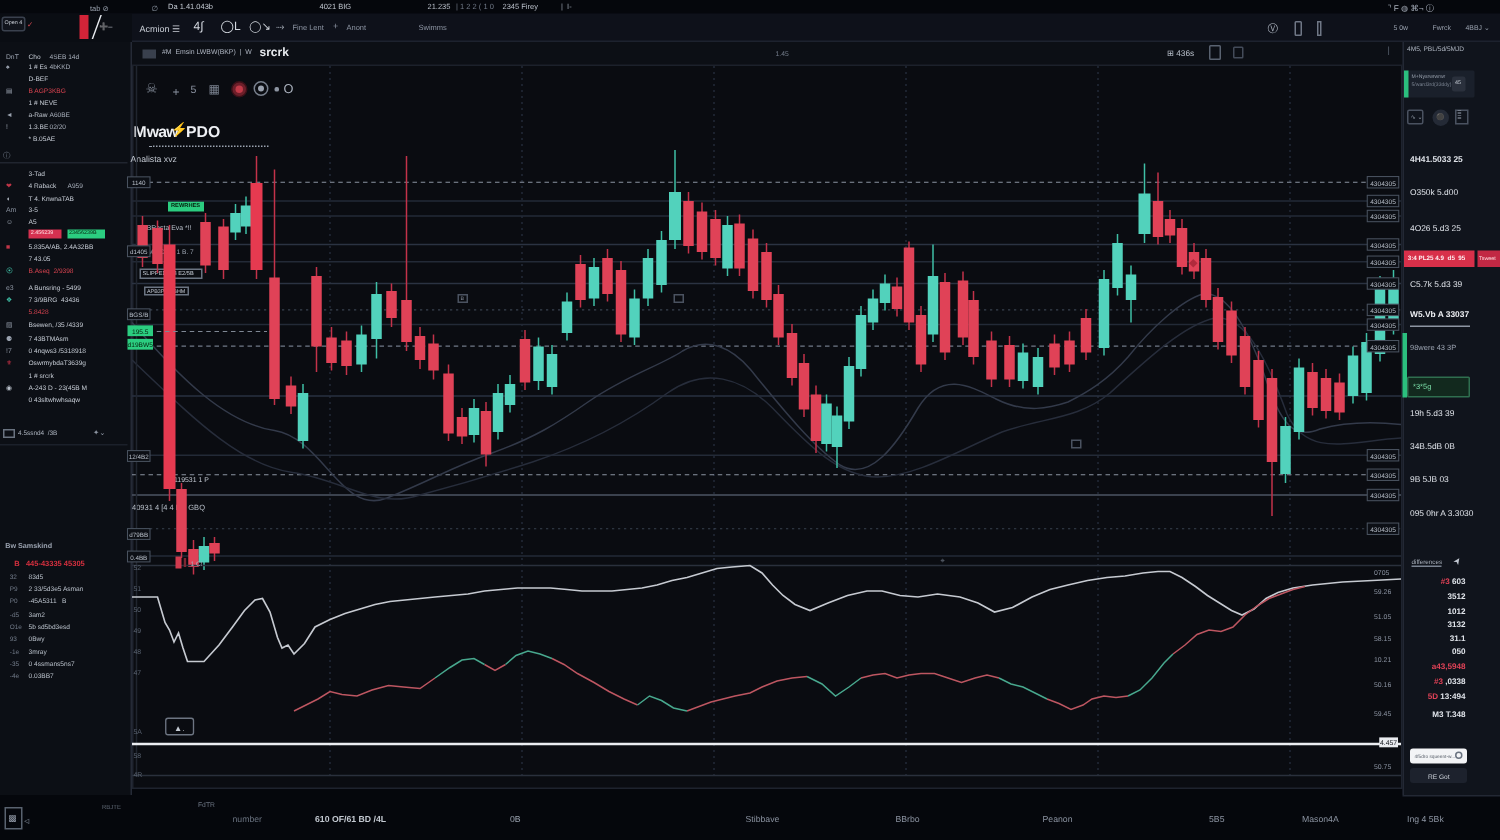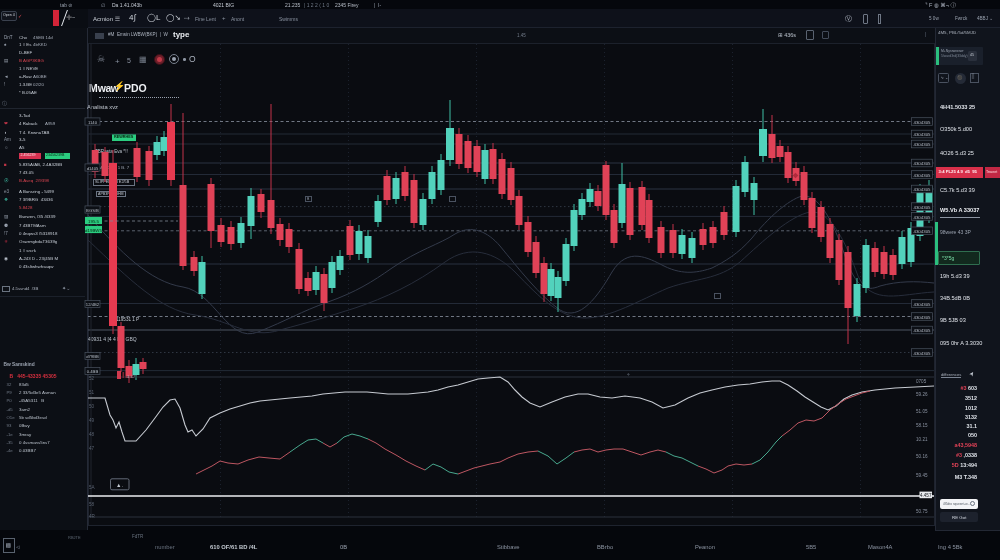--- a/index.html
+++ b/index.html
@@ -36,21 +36,21 @@
 <div style="position:absolute;left:231px;top:15.5px;font-size:5px;color:#8b93a1;font-weight:normal;letter-spacing:0px;white-space:nowrap;">Anont</div>
 <div style="position:absolute;left:279px;top:15.5px;font-size:5px;color:#8b93a1;font-weight:normal;letter-spacing:0px;white-space:nowrap;">Swimms</div>
 <div style="position:absolute;left:845px;top:13.5px;font-size:7px;color:#aeb5c0;font-weight:normal;letter-spacing:0px;white-space:nowrap;">Ⓥ</div>
 <div class="abs" style="left:863px;top:14px;width:5px;height:10px;border:1px solid #6f7785;border-radius:1px"></div>
 <div class="abs" style="left:878px;top:14px;width:3px;height:10px;border:1px solid #6f7785"></div>
 <div style="position:absolute;left:929px;top:15.5px;font-size:4.6px;color:#98a0ad;font-weight:normal;letter-spacing:0px;white-space:nowrap;">5 0w</div>
 <div style="position:absolute;left:955px;top:15.5px;font-size:4.6px;color:#98a0ad;font-weight:normal;letter-spacing:0px;white-space:nowrap;">Fwrck</div>
 <div style="position:absolute;left:977px;top:15.5px;font-size:4.6px;color:#98a0ad;font-weight:normal;letter-spacing:0px;white-space:nowrap;">4BBJ ⌄</div>
 <div class="abs" style="left:95px;top:32.5px;width:9px;height:6px;background:#39404d"></div>
 <div style="position:absolute;left:108px;top:32px;font-size:4.6px;color:#aeb5c1;font-weight:normal;letter-spacing:0px;white-space:nowrap;">#M&nbsp; Emsin LWBW(BKP) &nbsp;|&nbsp; W</div>
-<div style="position:absolute;left:173px;top:29.5px;font-size:8px;color:#e8ebef;font-weight:bold;letter-spacing:0px;white-space:nowrap;">type</div>
+<div style="position:absolute;left:173px;top:29.5px;font-size:8px;color:#e8ebef;font-weight:bold;letter-spacing:0px;white-space:nowrap;">srcrk</div>
 <div style="position:absolute;left:517px;top:32.5px;font-size:4.5px;color:#737c8a;font-weight:normal;letter-spacing:0px;white-space:nowrap;">1.45</div>
 <div style="position:absolute;left:778px;top:31.5px;font-size:5.5px;color:#b9c0cb;font-weight:normal;letter-spacing:0px;white-space:nowrap;">⊞ 436s</div>
 <div class="abs" style="left:806px;top:30px;width:8px;height:10px;border:1px solid #596270;border-radius:1px"></div>
 <div class="abs" style="left:822px;top:31px;width:7px;height:8px;border:1px solid #434b59;border-radius:1px"></div>
 <div style="position:absolute;left:925px;top:31px;font-size:6px;color:#596270;font-weight:normal;letter-spacing:0px;white-space:nowrap;">|</div>
 <div style="position:absolute;left:97px;top:54px;font-size:9px;color:#79818e;font-weight:normal;letter-spacing:0px;white-space:nowrap;">☠</div>
 <div style="position:absolute;left:115px;top:56.5px;font-size:8px;color:#8a92a0;font-weight:normal;letter-spacing:0px;white-space:nowrap;">+</div>
 <div style="position:absolute;left:127px;top:56.5px;font-size:7px;color:#8a92a0;font-weight:normal;letter-spacing:0px;white-space:nowrap;">5</div>
 <div style="position:absolute;left:139px;top:55px;font-size:8px;color:#79818e;font-weight:normal;letter-spacing:0px;white-space:nowrap;">▦</div>
 <div class="abs" style="left:154px;top:54px;width:11px;height:11px;border-radius:50%;background:#6e1f2a;border:1px solid #3a1018"></div>

